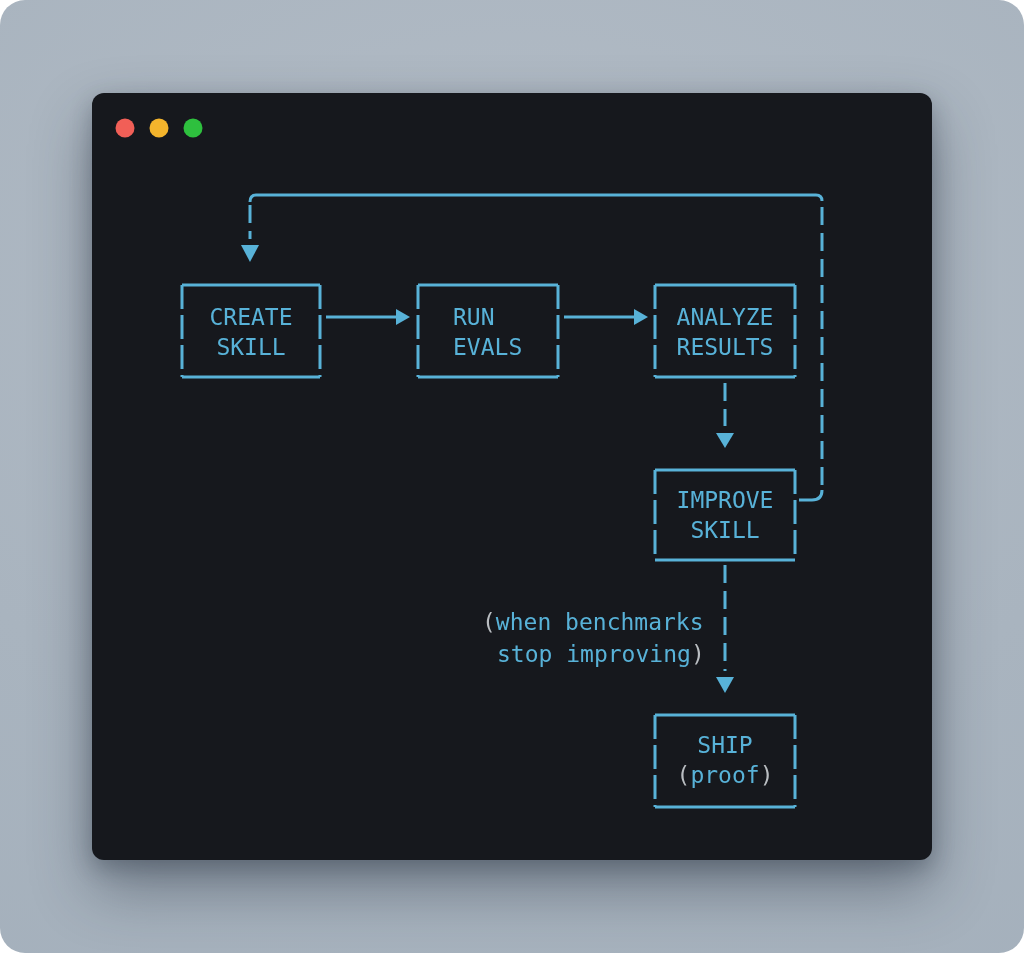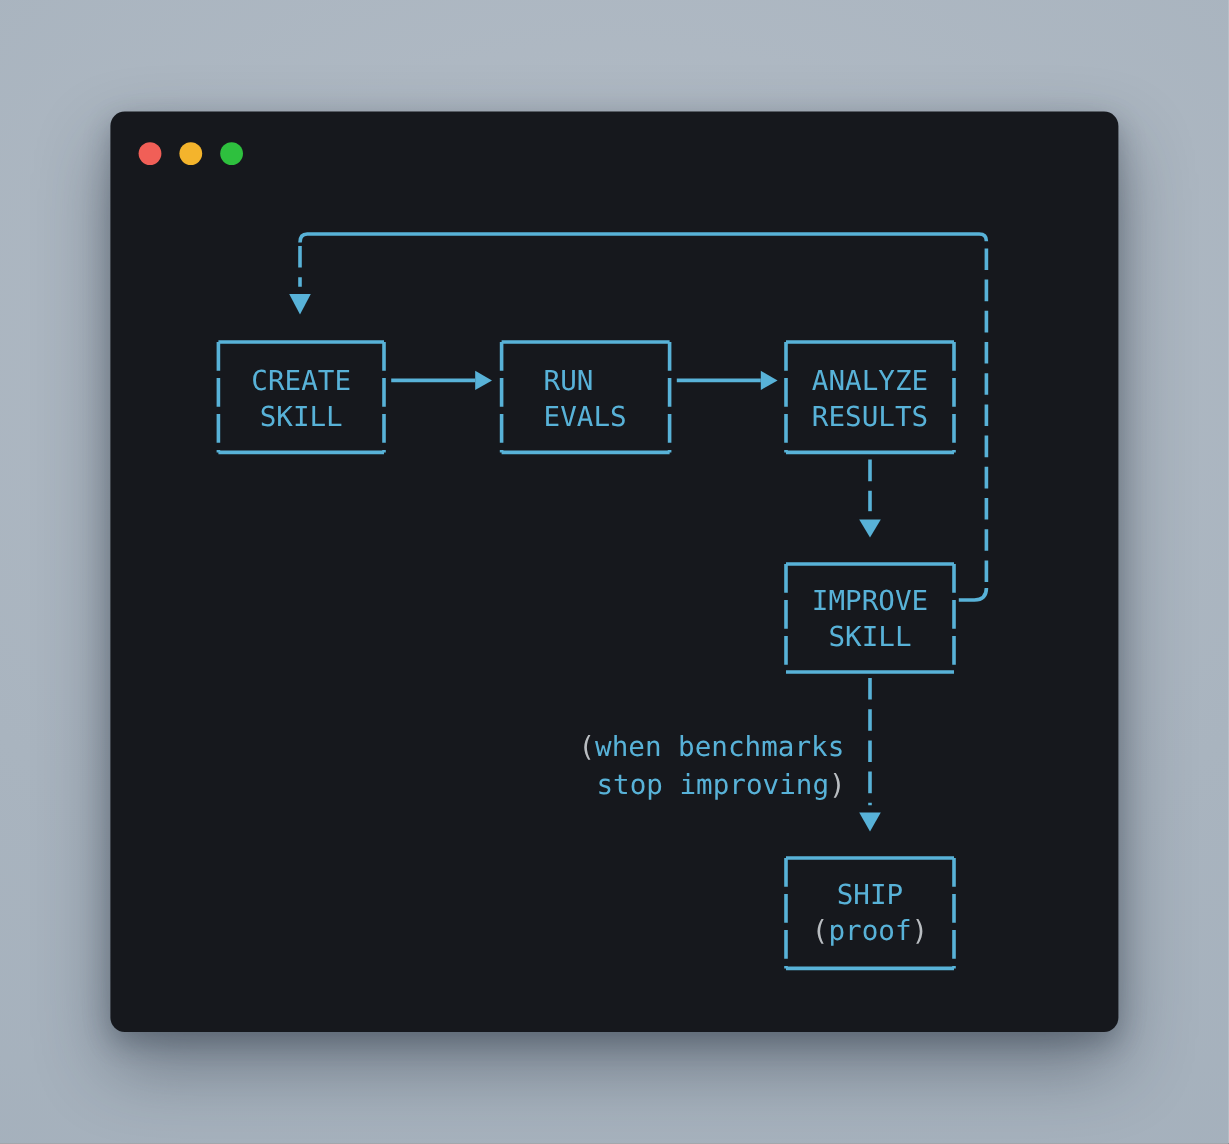--- a/index.html
+++ b/index.html
@@ -8,20 +8,21 @@
     width: 1024px;
     height: 953px;
     overflow: hidden;
     font-family: "DejaVu Sans Mono", monospace;
   }
   .desktop {
     position: relative;
     width: 1024px;
     height: 953px;
     background: radial-gradient(120% 95% at 50% 30%, #b3bcc6 0%, #a9b4bf 55%, #a3afbb 100%);
+    border-radius: 25px;
   }
   .window {
     position: absolute;
     left: 92px;
     top: 93px;
     width: 840px;
     height: 767px;
     background: #16181d;
     border-radius: 12px;
     box-shadow: 0 28px 60px rgba(30, 40, 55, 0.42), 0 8px 22px rgba(30, 40, 55, 0.28);

